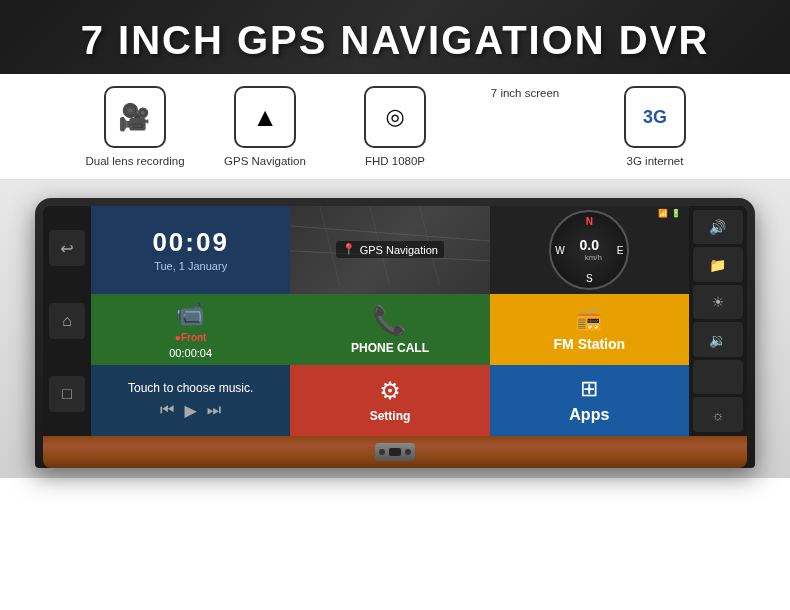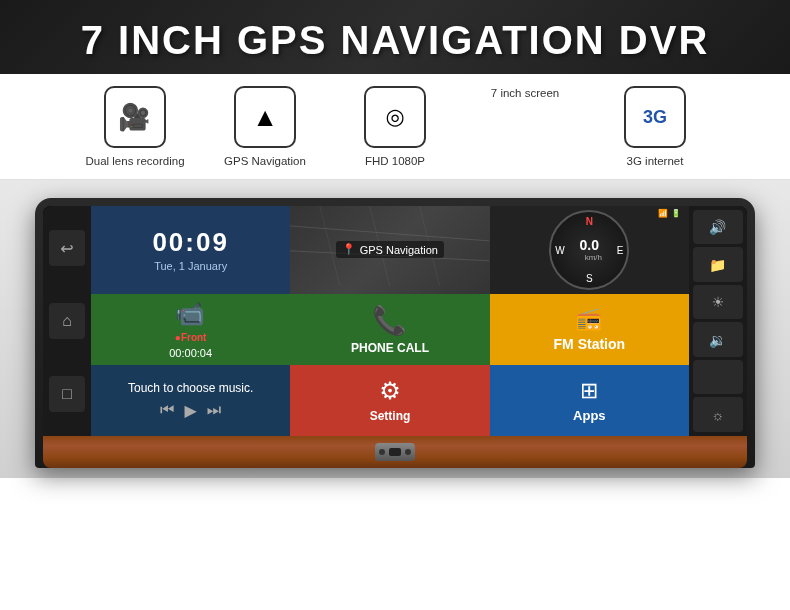--- a/index.html
+++ b/index.html
@@ -300,21 +300,21 @@
       background: #1a5aa0;
       color: #fff;
       display: flex;
       flex-direction: column;
       align-items: center;
       justify-content: center;
       gap: 4px;
       cursor: pointer;
     }
     .cell-apps .icon { font-size: 22px; }
-    .cell-apps .label { font-size: 13px; font-weight: bold; }
+    .cell-apps .label { font-size: 16px; font-weight: bold; }
 
     
     .wood-panel {
       background: linear-gradient(180deg, #8B4513 0%, #A0522D 30%, #8B4513 70%, #6B3410 100%);
       height: 32px;
       border-radius: 0 0 8px 8px;
       display: flex;
       align-items: center;
       justify-content: center;
       position: relative;

